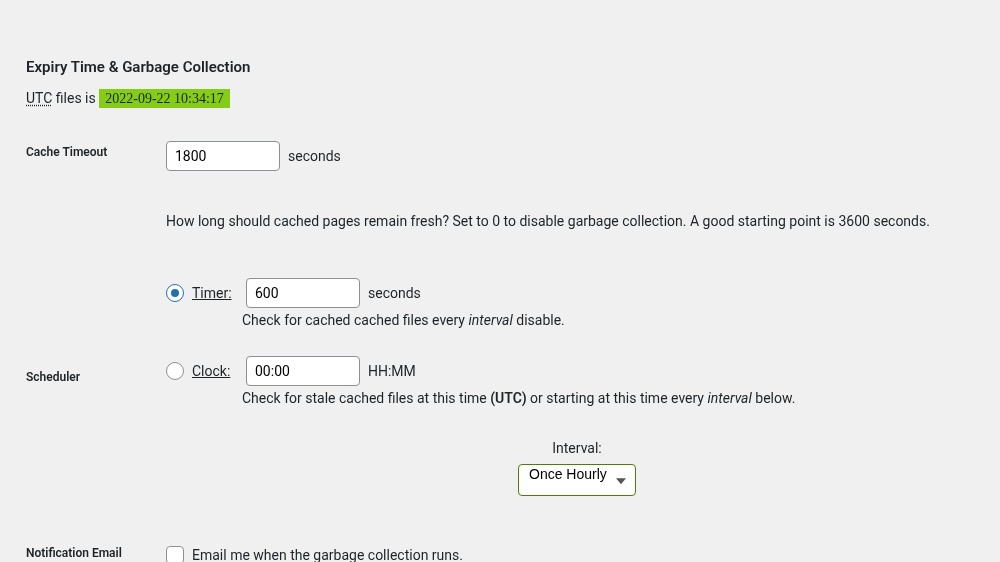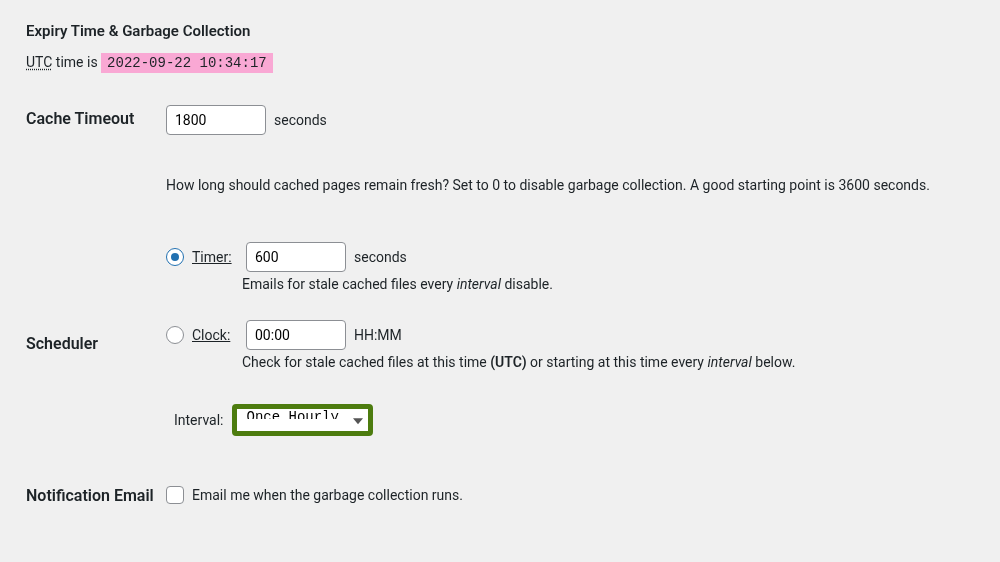--- a/index.html
+++ b/index.html
@@ -9,72 +9,73 @@
       background: #f0f0f0;
       font-family: -apple-system, BlinkMacSystemFont, "Segoe UI", Roboto, Helvetica, Arial, sans-serif;
       font-size: 14px;
       color: #1d2327;
       padding: 22px 26px;
     }
     h3 {
       font-size: 15px;
       font-weight: 600;
       margin-bottom: 14px;
+      margin-top: 36px;
     }
     .utc-line {
       font-size: 14px;
       margin-bottom: 28px;
     }
     .utc-abbr {
       text-decoration: underline dotted;
       text-underline-offset: 2px;
     }
     .utc-time {
-      font-family: Liberation Mono, monospace;
-      background: #f9a8d4;
+      font-family: Liberation Serif, serif;
+      background: #84cc16;
       padding: 2px 6px;
       font-size: 14px;
     }
     table.form-table {
       width: 100%;
       border-collapse: collapse;
     }
     table.form-table > tbody > tr > th {
       width: 140px;
       text-align: left;
       vertical-align: top;
       font-weight: 600;
-      font-size: 16px;
+      font-size: 12px;
       padding: 10px 10px 10px 0;
     }
     table.form-table > tbody > tr > td {
       vertical-align: top;
       padding: 6px 0 10px 0;
       font-size: 14px;
     }
     input[type="text"] {
       border: 1px solid #8c8f94;
       border-radius: 4px;
       padding: 4px 8px;
       font-size: 14px;
-      width: 100px;
+      width: 114px;
       height: 30px;
       background: #fff;
       font-family: inherit;
     }
     select {
-      border: 5px solid #4d7c0f;
+      border: 1px solid #4d7c0f;
       border-radius: 4px;
       padding: 0 28px 12px 10px;
       font-size: 14px;
       height: 32px;
       background: #fff;
       appearance: none;
       -webkit-appearance: none;
-      font-family: Liberation Mono, monospace;
+      font-family: Liberation Sans, sans-serif;
       position: relative;
     }
     .select-wrap {
       position: relative;
       display: inline-block;
     }
     .select-wrap::after {
       content: '';
       position: absolute;
       right: 10px;
@@ -144,32 +145,33 @@
       margin-top: 40px;
       margin-bottom: 36px;
       font-size: 14px;
       line-height: 1.5;
     }
     .scheduler-td {
       padding-top: 0 !important;
     }
     .interval-row {
       margin-top: 34px;
-      margin-left: 8px;
+      margin-left: 14px;
+      flex-direction: column;
     }
     em { font-style: italic; }
     strong { font-weight: 600; }
   </style>
 </head>
 <body>
 
 <h3>Expiry Time &amp; Garbage Collection</h3>
 
 <div class="utc-line">
-  <span class="utc-abbr">UTC</span><span> time is </span><span class="utc-time">2022-09-22 10:34:17</span>
+  <span class="utc-abbr">UTC</span><span> files is </span><span class="utc-time">2022-09-22 10:34:17</span>
 </div>
 
 <table class="form-table">
   <tbody>
 
     <tr>
       <th>Cache Timeout</th>
       <td>
         <div class="radio-row">
           <input type="text" value="1800" style="">
@@ -184,21 +186,21 @@
       <td class="scheduler-td">
 
         <div class="radio-block">
           <div class="radio-row">
             <input type="radio" name="sched" checked="" style="">
             <span class="timer-label">Timer:</span>
             <input type="text" value="600" style="">
             <span>seconds</span>
           </div>
           <div class="sub-desc">
-            <span>Emails for stale cached files every </span><em>interval</em><span> disable.</span>
+            <span>Check for cached cached files every </span><em>interval</em><span> disable.</span>
           </div>
         </div>
 
         <div class="radio-block">
           <div class="radio-row">
             <input type="radio" name="sched" style="">
             <span class="clock-label">Clock:</span>
             <input type="text" value="00:00" style="">
             <span>HH:MM</span>
           </div>

